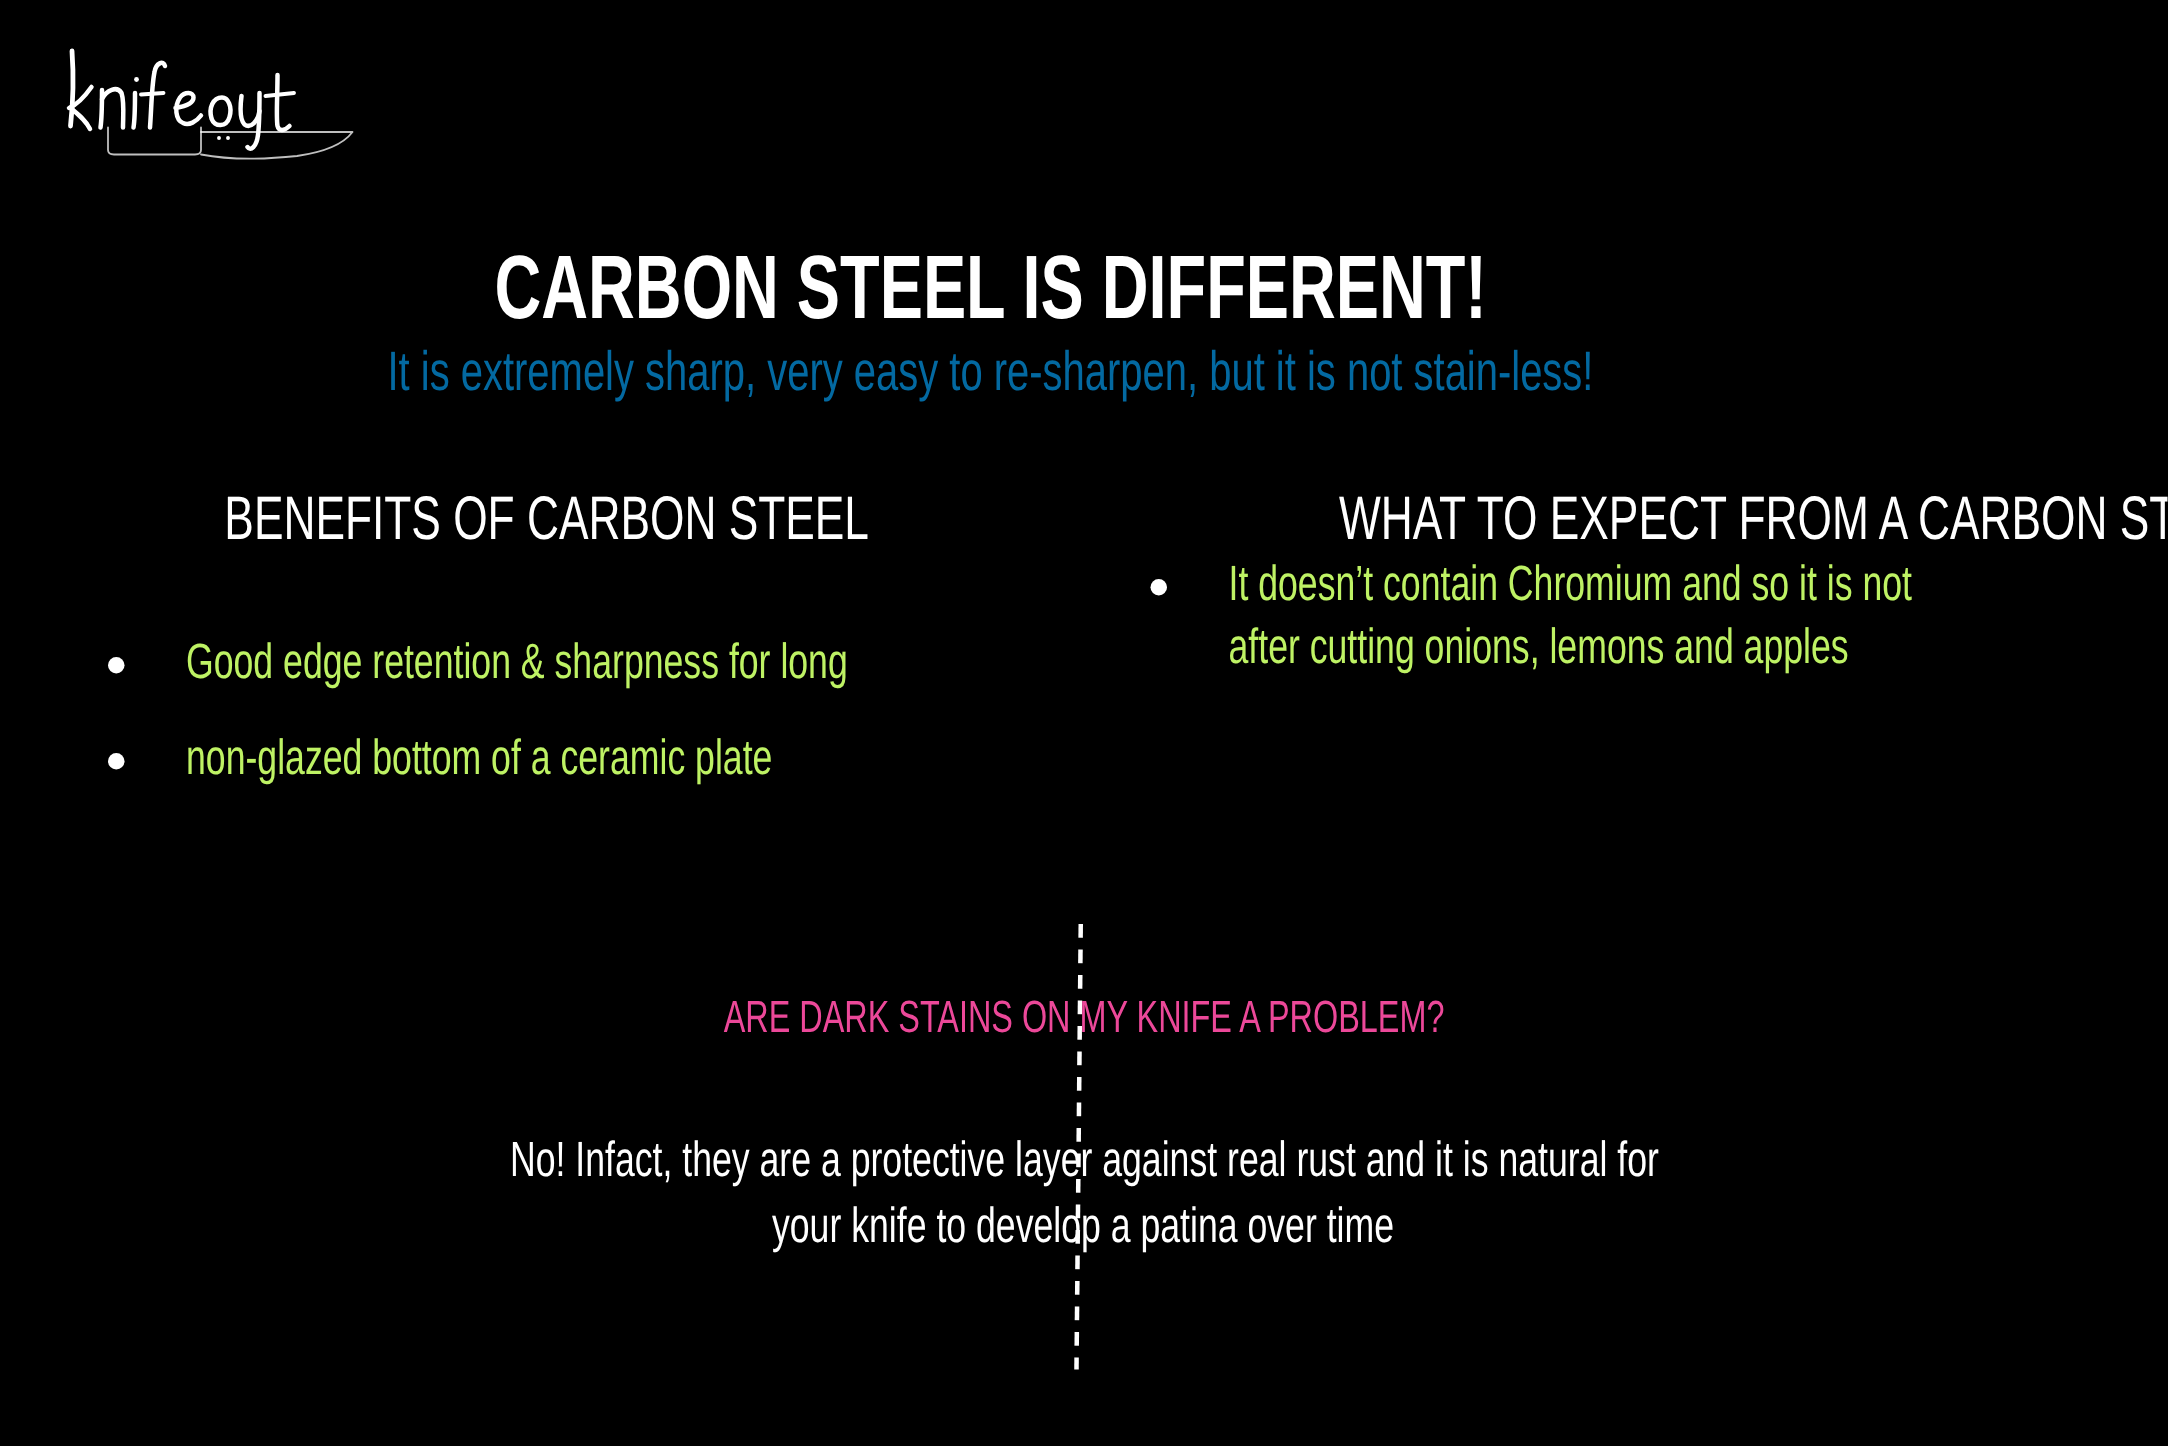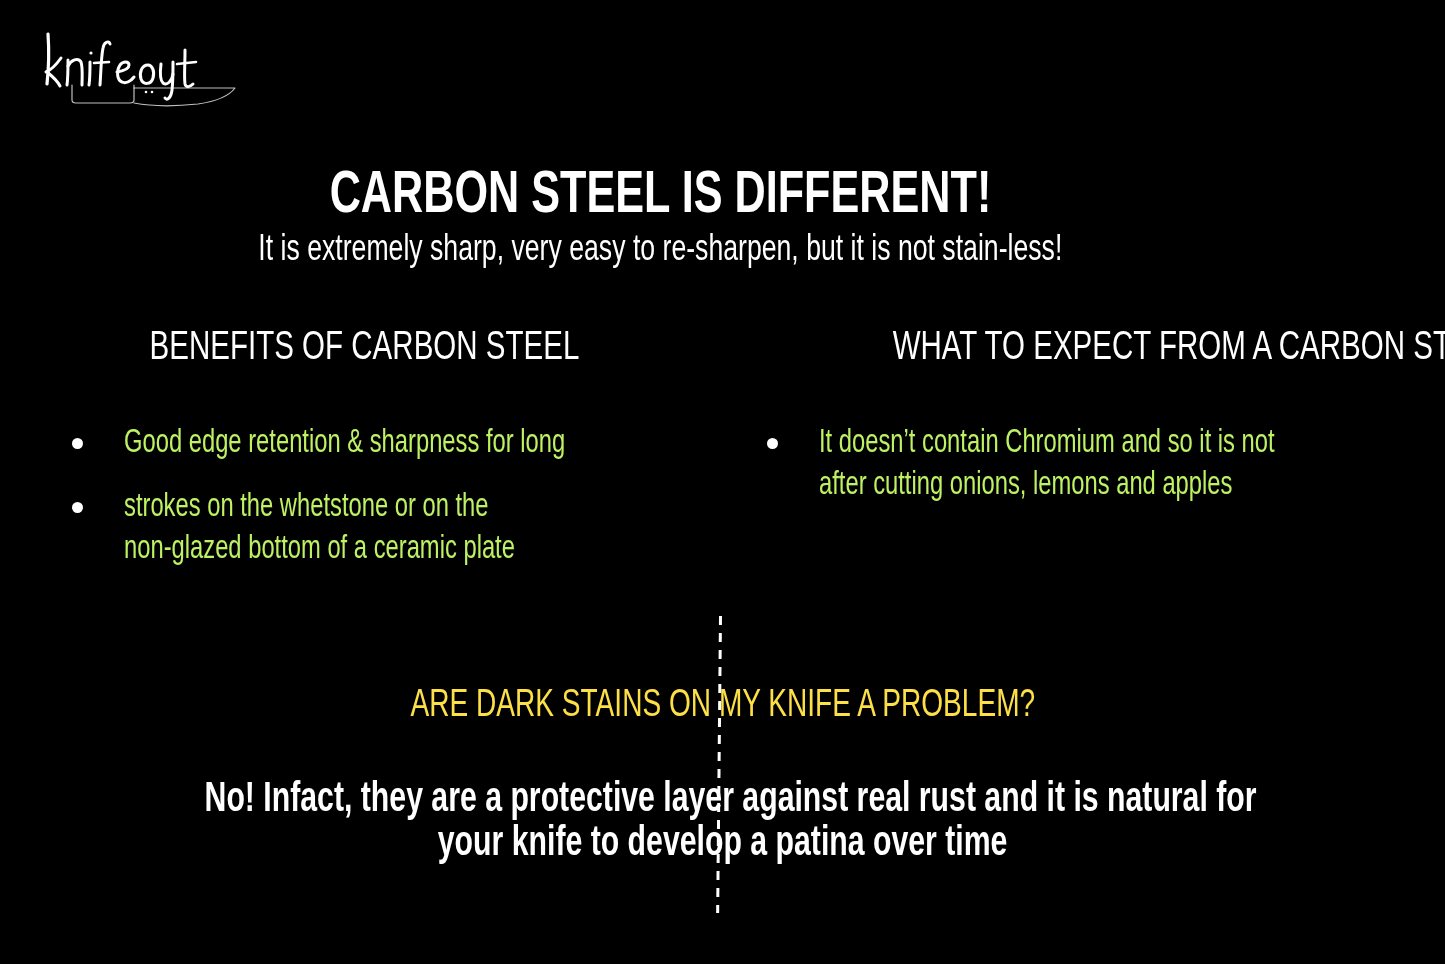--- a/index.html
+++ b/index.html
@@ -54,21 +54,21 @@
     font-size: 60px;
     font-weight: bold;
     letter-spacing: 0px;
     line-height: 64px;
     color: #ffffff;
   }
   #subtitle {
     font-size: 37px;
     font-weight: normal;
     line-height: 44px;
-    color: #ffffff;
+    color: #0369a1;
     margin-top: 2px;
   }
 
   
   #columns {
     position: absolute;
     left: 0;
     top: 322px;
     width: 1220px;
     height: 290px;
@@ -106,21 +106,21 @@
   .bullets li .dot {
     position: absolute;
     left: 42px;
     top: 18px;
     width: 11px;
     height: 11px;
     border-radius: 50%;
     background: #ffffff;
   }
   #col-left .bullets  { margin-top: 52px; }
-  #col-right .bullets { margin-top: 52px; }
+  #col-right .bullets { }
   #col-right .bullets li { padding-left: 64px; }
   #col-right .bullets li .dot { left: 12px; }
 
   .bline { display: block; }
 
   
   #divider {
     position: absolute;
     left: 719px;
     top: 294px;
@@ -140,30 +140,29 @@
 
   
   #footer {
     position: absolute;
     left: 0;
     top: 655px;
     width: 1445px;
     text-align: center;
   }
   #question {
-    font-size: 39px;
+    font-size: 30px;
     font-weight: normal;
     line-height: 48px;
-    color: #fde047;
-    margin-top: 24px;
+    color: #ec4899;
   }
   #answer {
     margin-top: 48px;
-    font-size: 42px;
-    font-weight: bold;
+    font-size: 33px;
+    font-weight: normal;
     line-height: 44px;
     color: #ffffff;
   }
   #answer .aline { display: block; }
 </style>
 </head>
 <body style="background: rgb(0, 0, 0); color: rgb(255, 255, 255);">
 
 <div id="logo">
   <svg viewBox="0 0 215 85" xmlns="http://www.w3.org/2000/svg">
@@ -210,21 +209,20 @@
 
   <div class="col" id="col-left">
     <div class="col-heading"><span class="cond">BENEFITS OF CARBON STEEL</span></div>
     <ul class="bullets">
       <li>
         <span class="dot"></span>
         <span class="bline"><span class="cond-l">Good edge retention &amp; sharpness for long</span></span>
       </li>
       <li>
         <span class="dot"></span>
-        <span class="bline"><span class="cond-l">strokes on the whetstone or on the</span></span>
         <span class="bline"><span class="cond-l">non-glazed bottom of a ceramic plate</span></span>
       </li>
     </ul>
   </div>
 
   <div class="col" id="col-right">
     <div class="col-heading"><span class="cond">WHAT TO EXPECT FROM A CARBON STEEL KNIFE</span></div>
     <ul class="bullets">
       <li>
         <span class="dot"></span>

